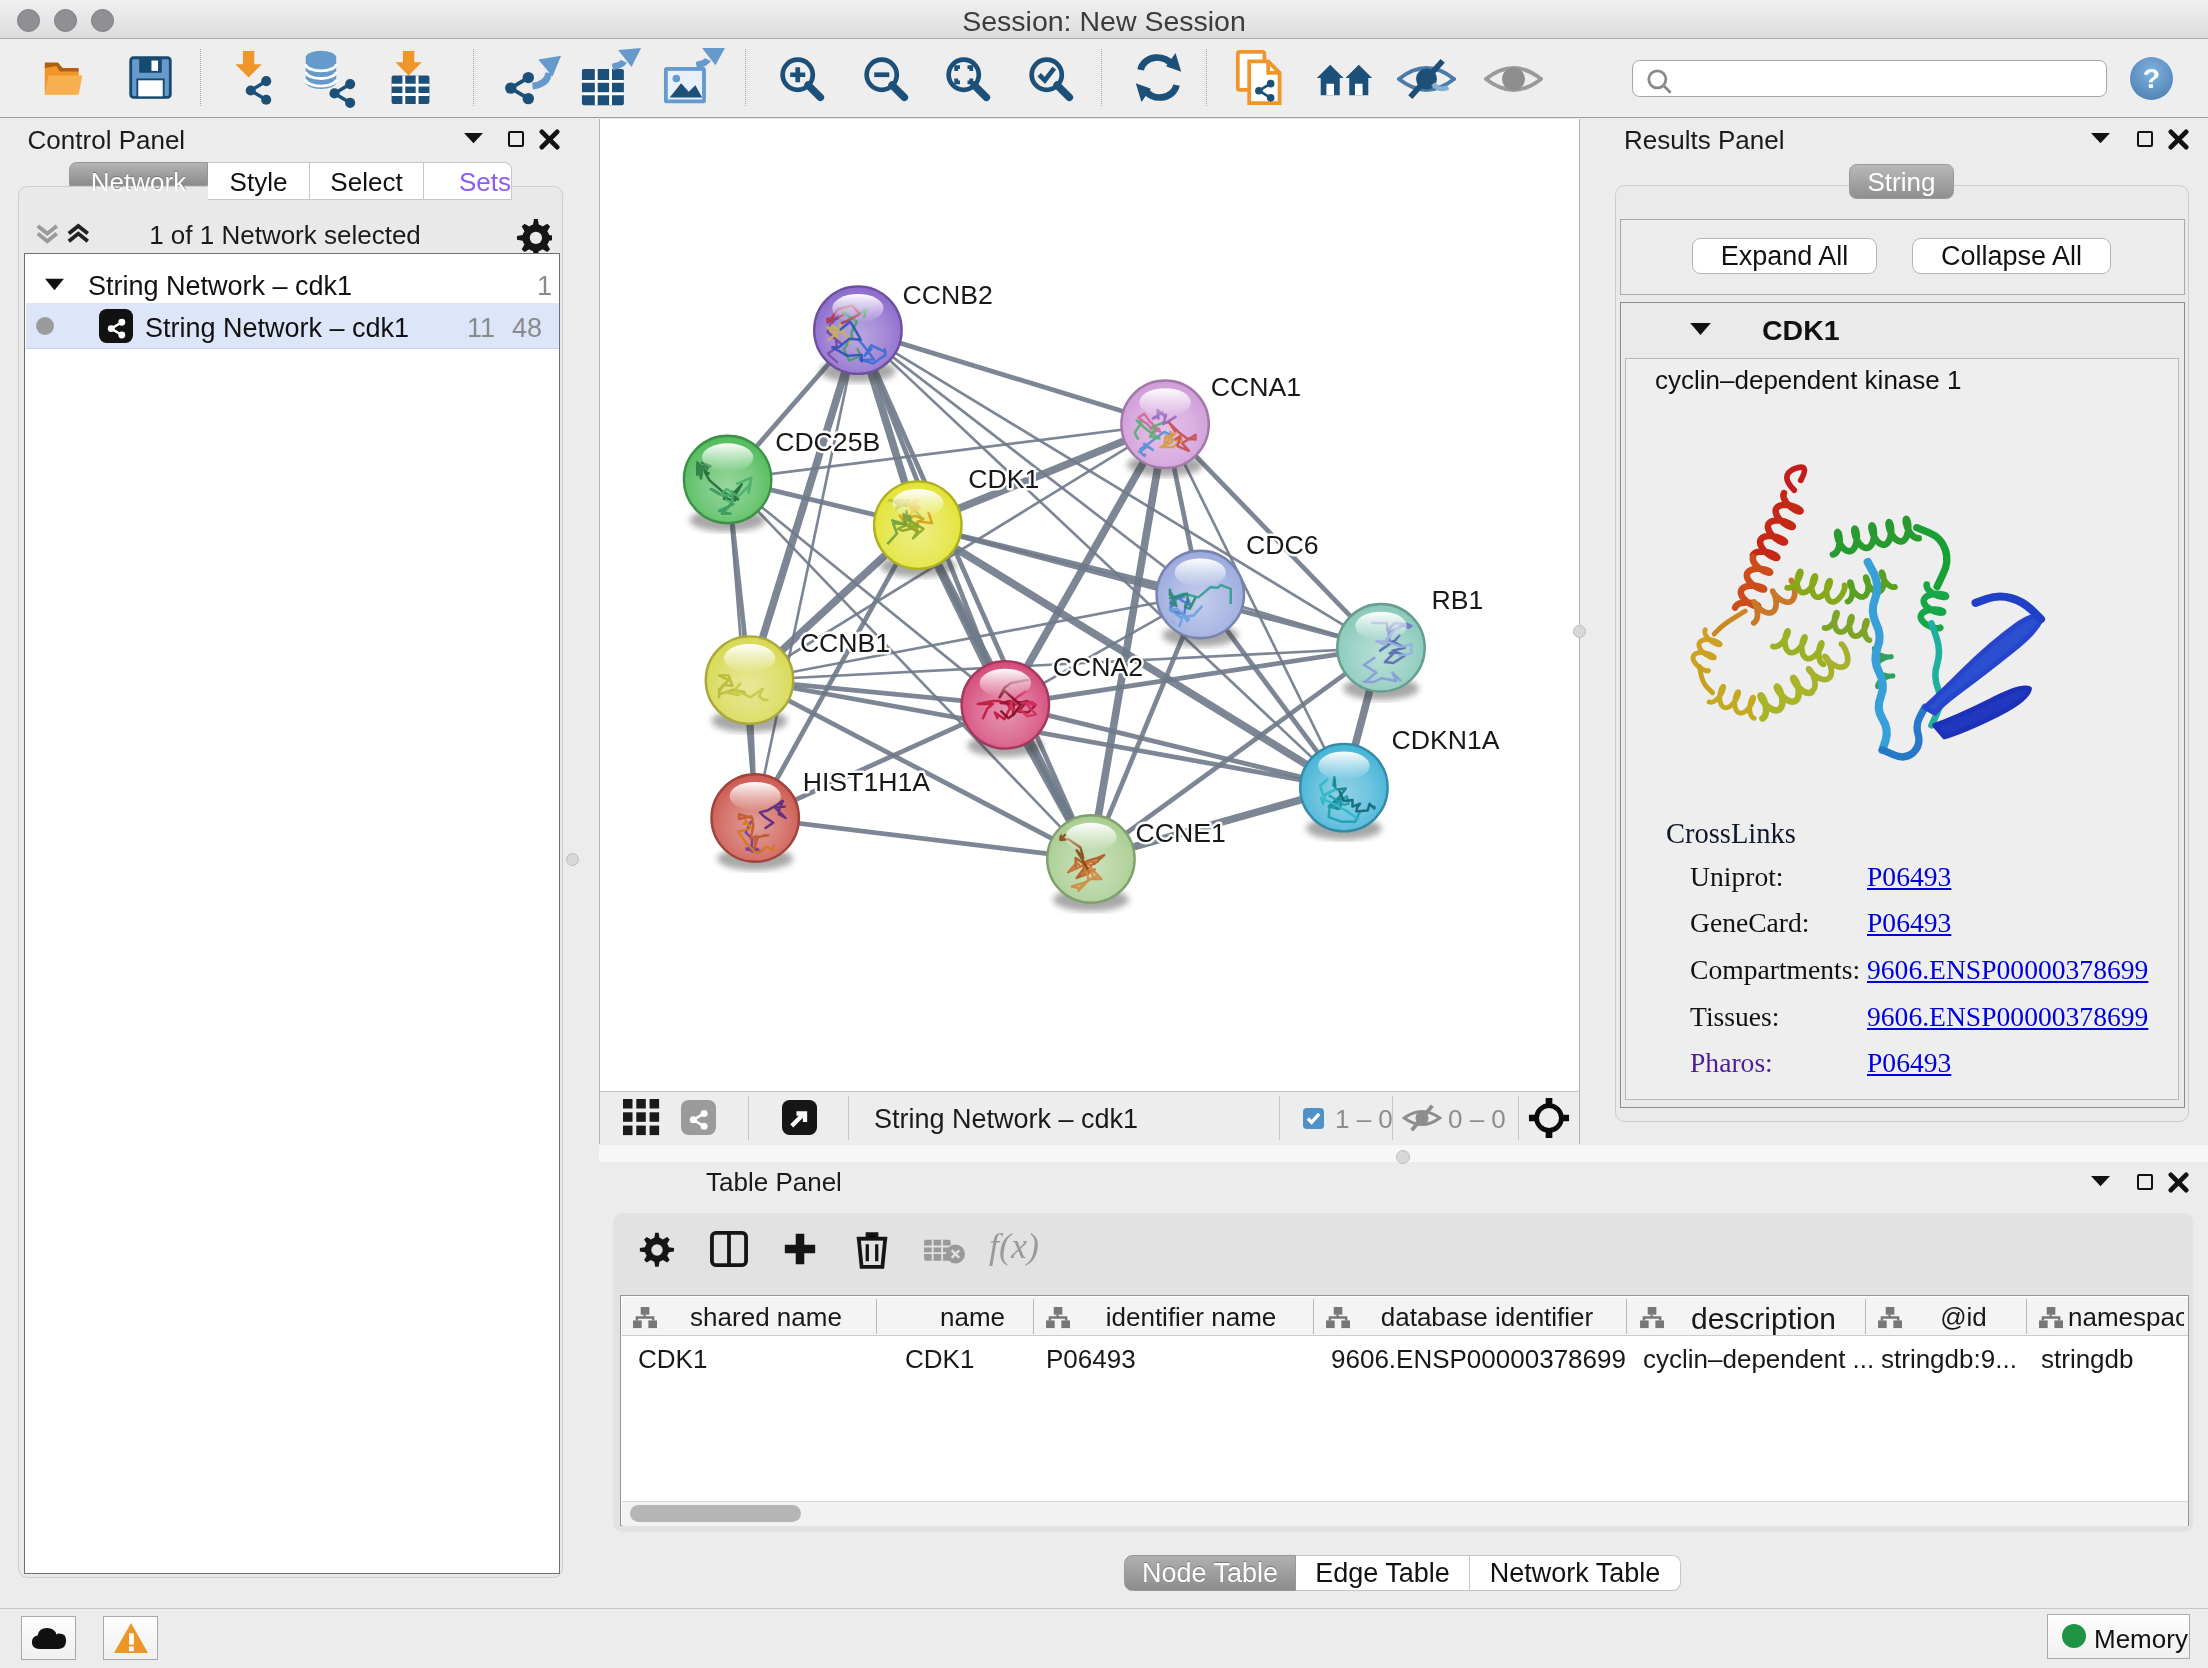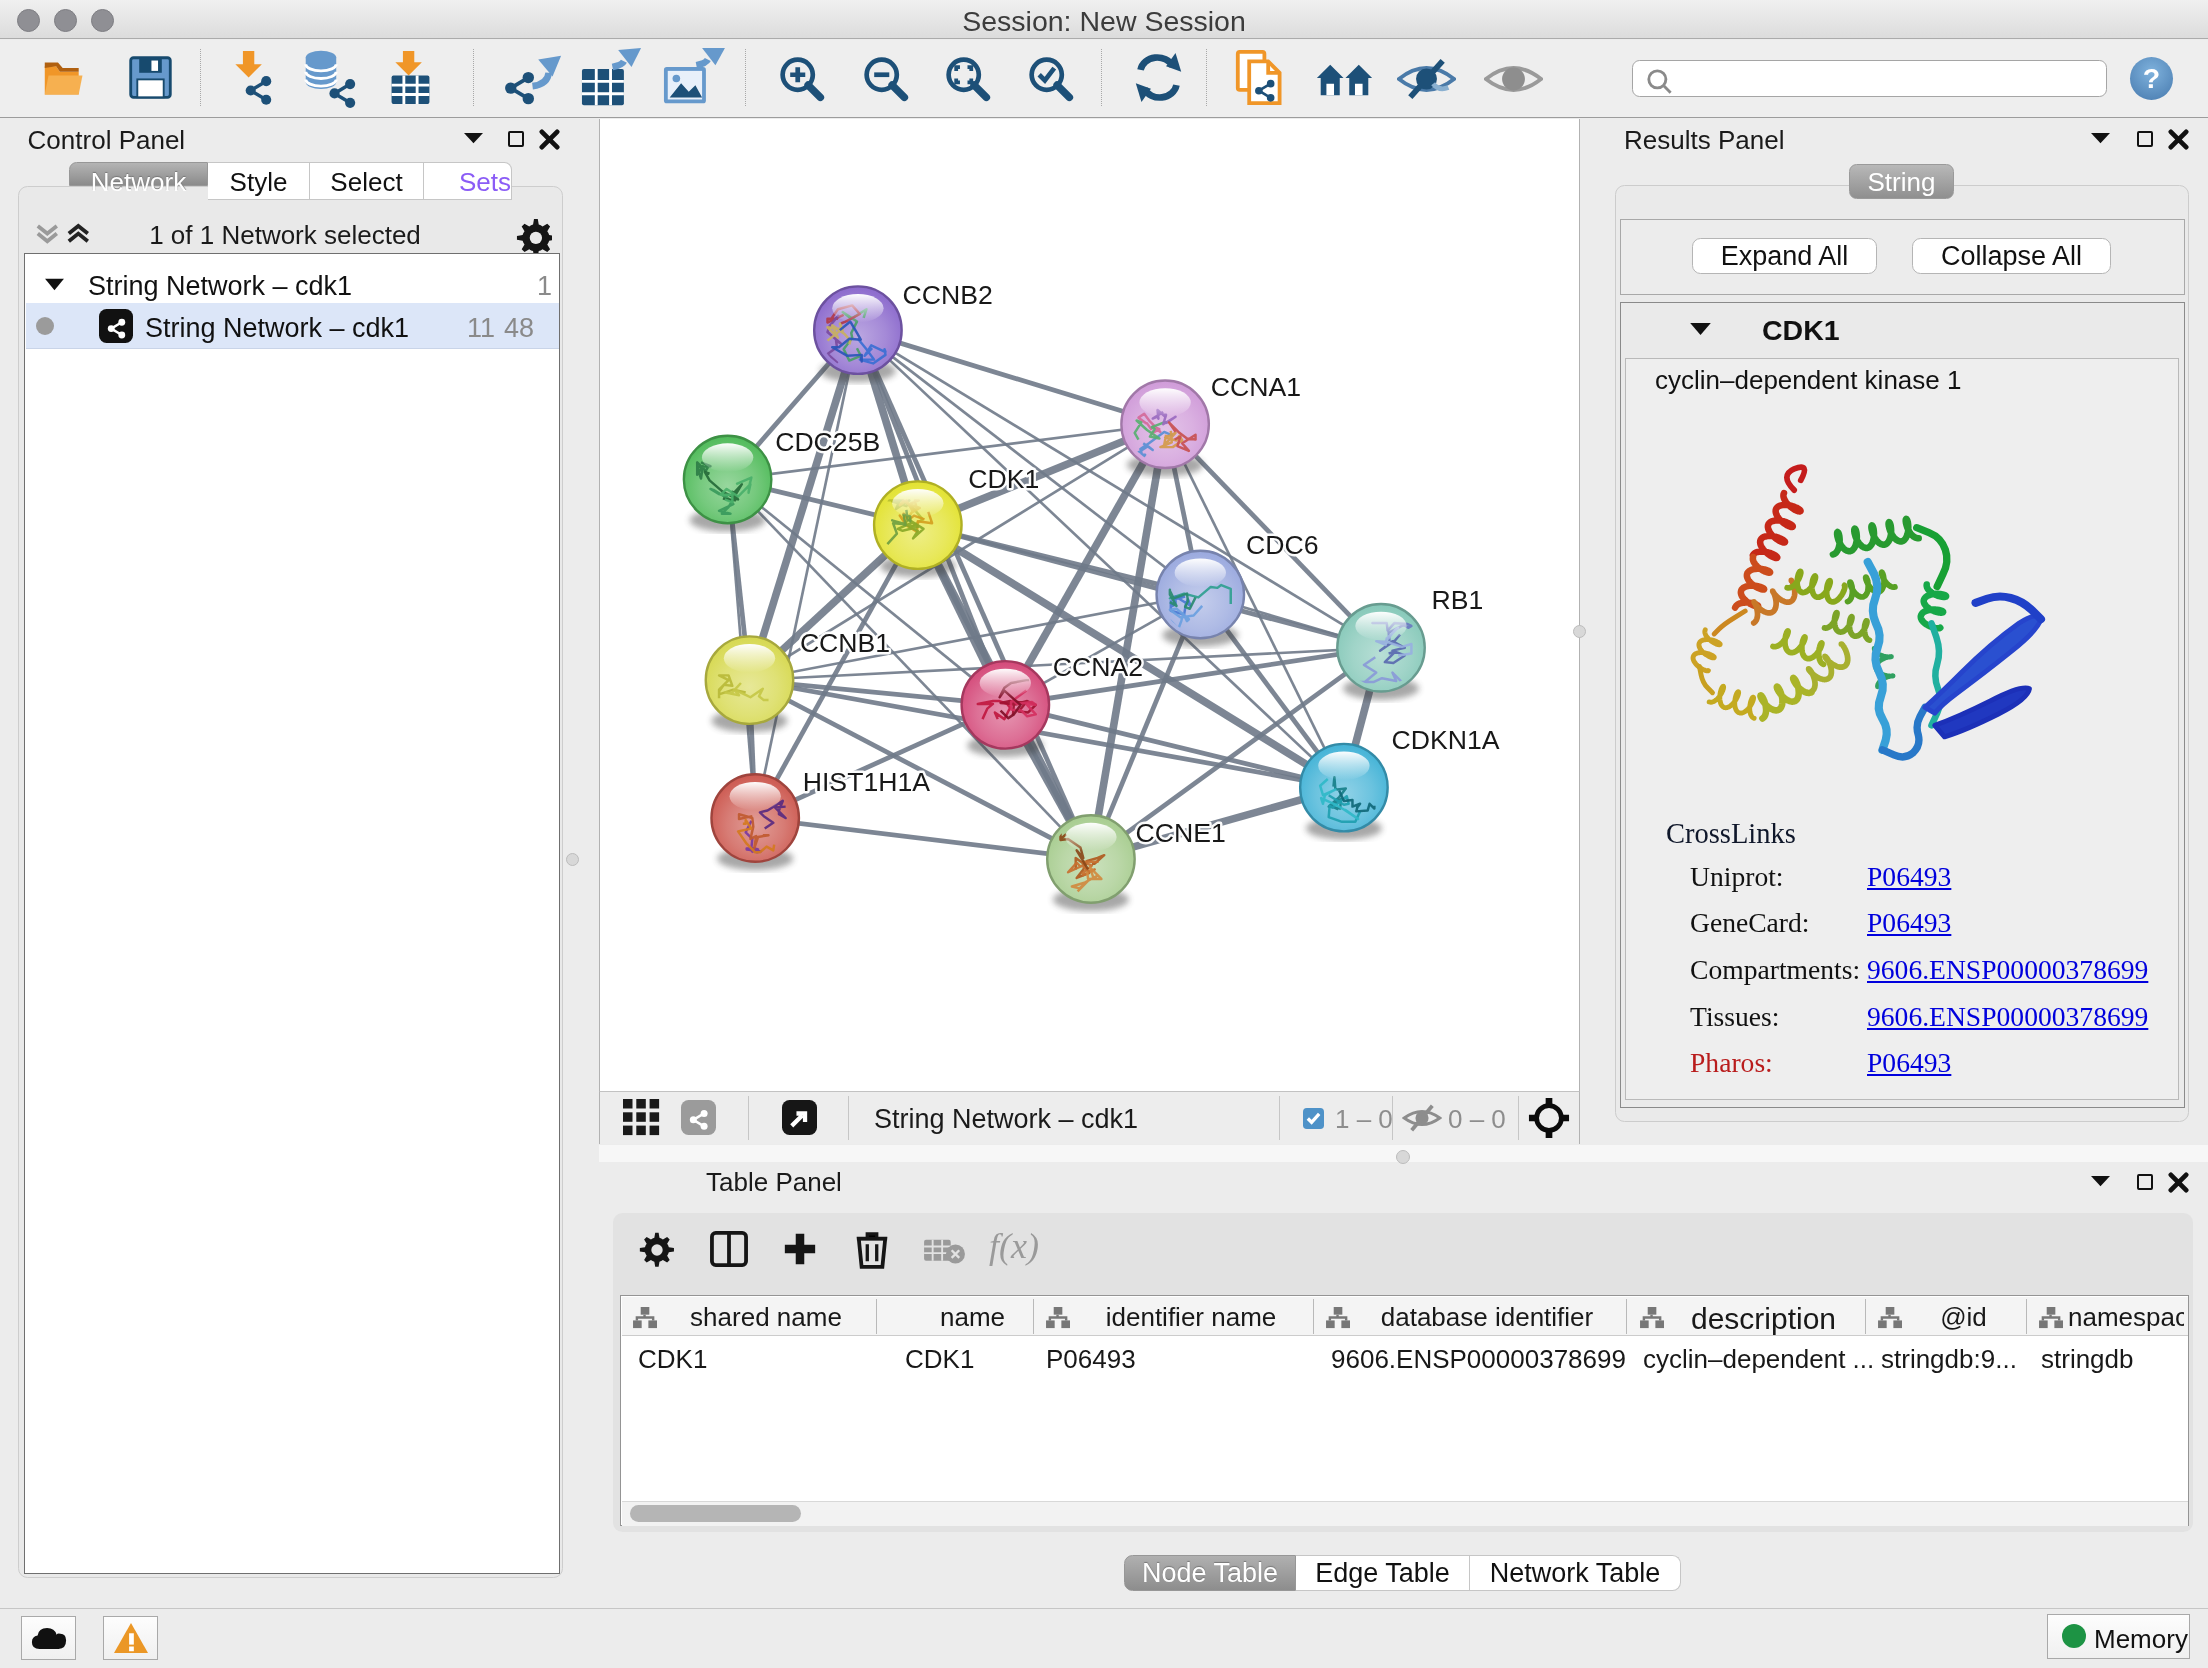--- a/index.html
+++ b/index.html
@@ -197,21 +197,21 @@
 <svg style="position:absolute;left:104px;top:314px" width="25" height="25" viewBox="0 0 26 26">
     <g transform="translate(2,2) scale(0.55)" fill="#fff">
 <circle cx="10" cy="24" r="6.5"></circle>
       <circle cx="30" cy="12" r="6.5"></circle>
       <circle cx="30" cy="36" r="6.5"></circle>
 <path d="M10 24 L30 12 M10 24 L30 36" stroke="#fff" stroke-width="4.5" fill="none"></path>
     </g>
   </svg>
 <div class="txt" style="left:145px;top:313px;font-size:27px;color:#111">String Network – cdk1</div>
 <div class="txt" style="left:457px;top:313px;width:38px;text-align:right;font-size:27px;color:#8a8a8a">11</div>
-<div class="txt" style="left:504px;top:313px;width:38px;font-size:27px;color:#8a8a8a">48</div>
+<div class="txt" style="left:504px;top:313px;width:38px;text-align:right;font-size:27px;color:#8a8a8a">48</div>
 <div class="abs" style="left:599px;top:119px;width:981px;height:972px;background:#fff;border-left:1px solid #b2b2b2;border-right:1px solid #b2b2b2"></div>
 <svg class="abs" style="left:599px;top:119px" width="981" height="972" viewBox="630 125 1031 1022">
     <line x1="902" y1="347" x2="1225" y2="446" stroke="#6f7a89" stroke-width="5" opacity="0.9"></line>
 <line x1="902" y1="347" x2="765" y2="504" stroke="#6f7a89" stroke-width="5" opacity="0.9"></line>
 <line x1="902" y1="347" x2="965" y2="552" stroke="#6f7a89" stroke-width="8" opacity="0.9"></line>
 <line x1="902" y1="347" x2="1262" y2="625" stroke="#6f7a89" stroke-width="2.8" opacity="0.9"></line>
 <line x1="902" y1="347" x2="1452" y2="681" stroke="#6f7a89" stroke-width="2.8" opacity="0.9"></line>
 <line x1="902" y1="347" x2="788" y2="715" stroke="#6f7a89" stroke-width="8" opacity="0.9"></line>
 <line x1="902" y1="347" x2="1057" y2="741" stroke="#6f7a89" stroke-width="5" opacity="0.9"></line>
 <line x1="902" y1="347" x2="1413" y2="828" stroke="#6f7a89" stroke-width="2.8" opacity="0.9"></line>
@@ -589,21 +589,21 @@
   </svg>
 <div class="txt" style="left:1666px;top:818px;font-family:'Liberation Serif',serif;font-size:28.5px;font-weight:normal;color:#0f172a">CrossLinks</div>
 <div class="txt" style="left:1690px;top:861px;font-family:'Liberation Serif',serif;font-size:27.6px;color:#111">Uniprot:</div>
 <div class="txt" style="left:1867px;top:861px;font-family:'Liberation Serif',serif;font-size:27.6px;color:#0000dd;text-decoration:underline">P06493</div>
 <div class="txt" style="left:1690px;top:907px;font-family:'Liberation Serif',serif;font-size:27.6px;color:#111">GeneCard:</div>
 <div class="txt" style="left:1867px;top:907px;font-family:'Liberation Serif',serif;font-size:27.6px;color:#0000dd;text-decoration:underline">P06493</div>
 <div class="txt" style="left:1690px;top:954px;font-family:'Liberation Serif',serif;font-size:27.6px;color:#111">Compartments:</div>
 <div class="txt" style="left:1867px;top:954px;font-family:'Liberation Serif',serif;font-size:27.6px;color:#0000dd;text-decoration:underline">9606.ENSP00000378699</div>
 <div class="txt" style="left:1690px;top:1001px;font-family:'Liberation Serif',serif;font-size:27.6px;color:#111">Tissues:</div>
 <div class="txt" style="left:1867px;top:1001px;font-family:'Liberation Serif',serif;font-size:27.6px;color:#0000dd;text-decoration:underline">9606.ENSP00000378699</div>
-<div class="txt" style="left:1690px;top:1047px;font-family:'Liberation Serif',serif;font-size:27.6px;color:#b91c1c">Pharos:</div>
+<div class="txt" style="left:1690px;top:1047px;font-family:'Liberation Serif',serif;font-size:27.6px;color:#4c1d95">Pharos:</div>
 <div class="txt" style="left:1867px;top:1047px;font-family:'Liberation Serif',serif;font-size:27.6px;color:#0000dd;text-decoration:underline">P06493</div>
 <div class="txt" style="left:706px;top:1167px;font-size:26px;color:#1a1a1a">Table Panel</div>
 <svg style="position:absolute;left:2090px;top:1174px" width="21" height="13.3" viewBox="0 0 22 14">
     <path d="M1 2 L21 2 L11 13 Z" fill="#111"></path>
   </svg>
 <div class="abs" style="left:2137px;top:1174px;width:16px;height:16px;border:2.9px solid #111;border-radius:1.9px"></div>
 <svg style="position:absolute;left:2168px;top:1172px" width="21" height="21" viewBox="0 0 22 22">
     <path d="M3 3 L19 19 M19 3 L3 19" stroke="#111" stroke-width="5" stroke-linecap="round"></path>
   </svg>
 <div class="abs" style="left:613px;top:1213px;width:1580px;height:319px;background:#e2e2e2;border-radius:9.5px"></div>

